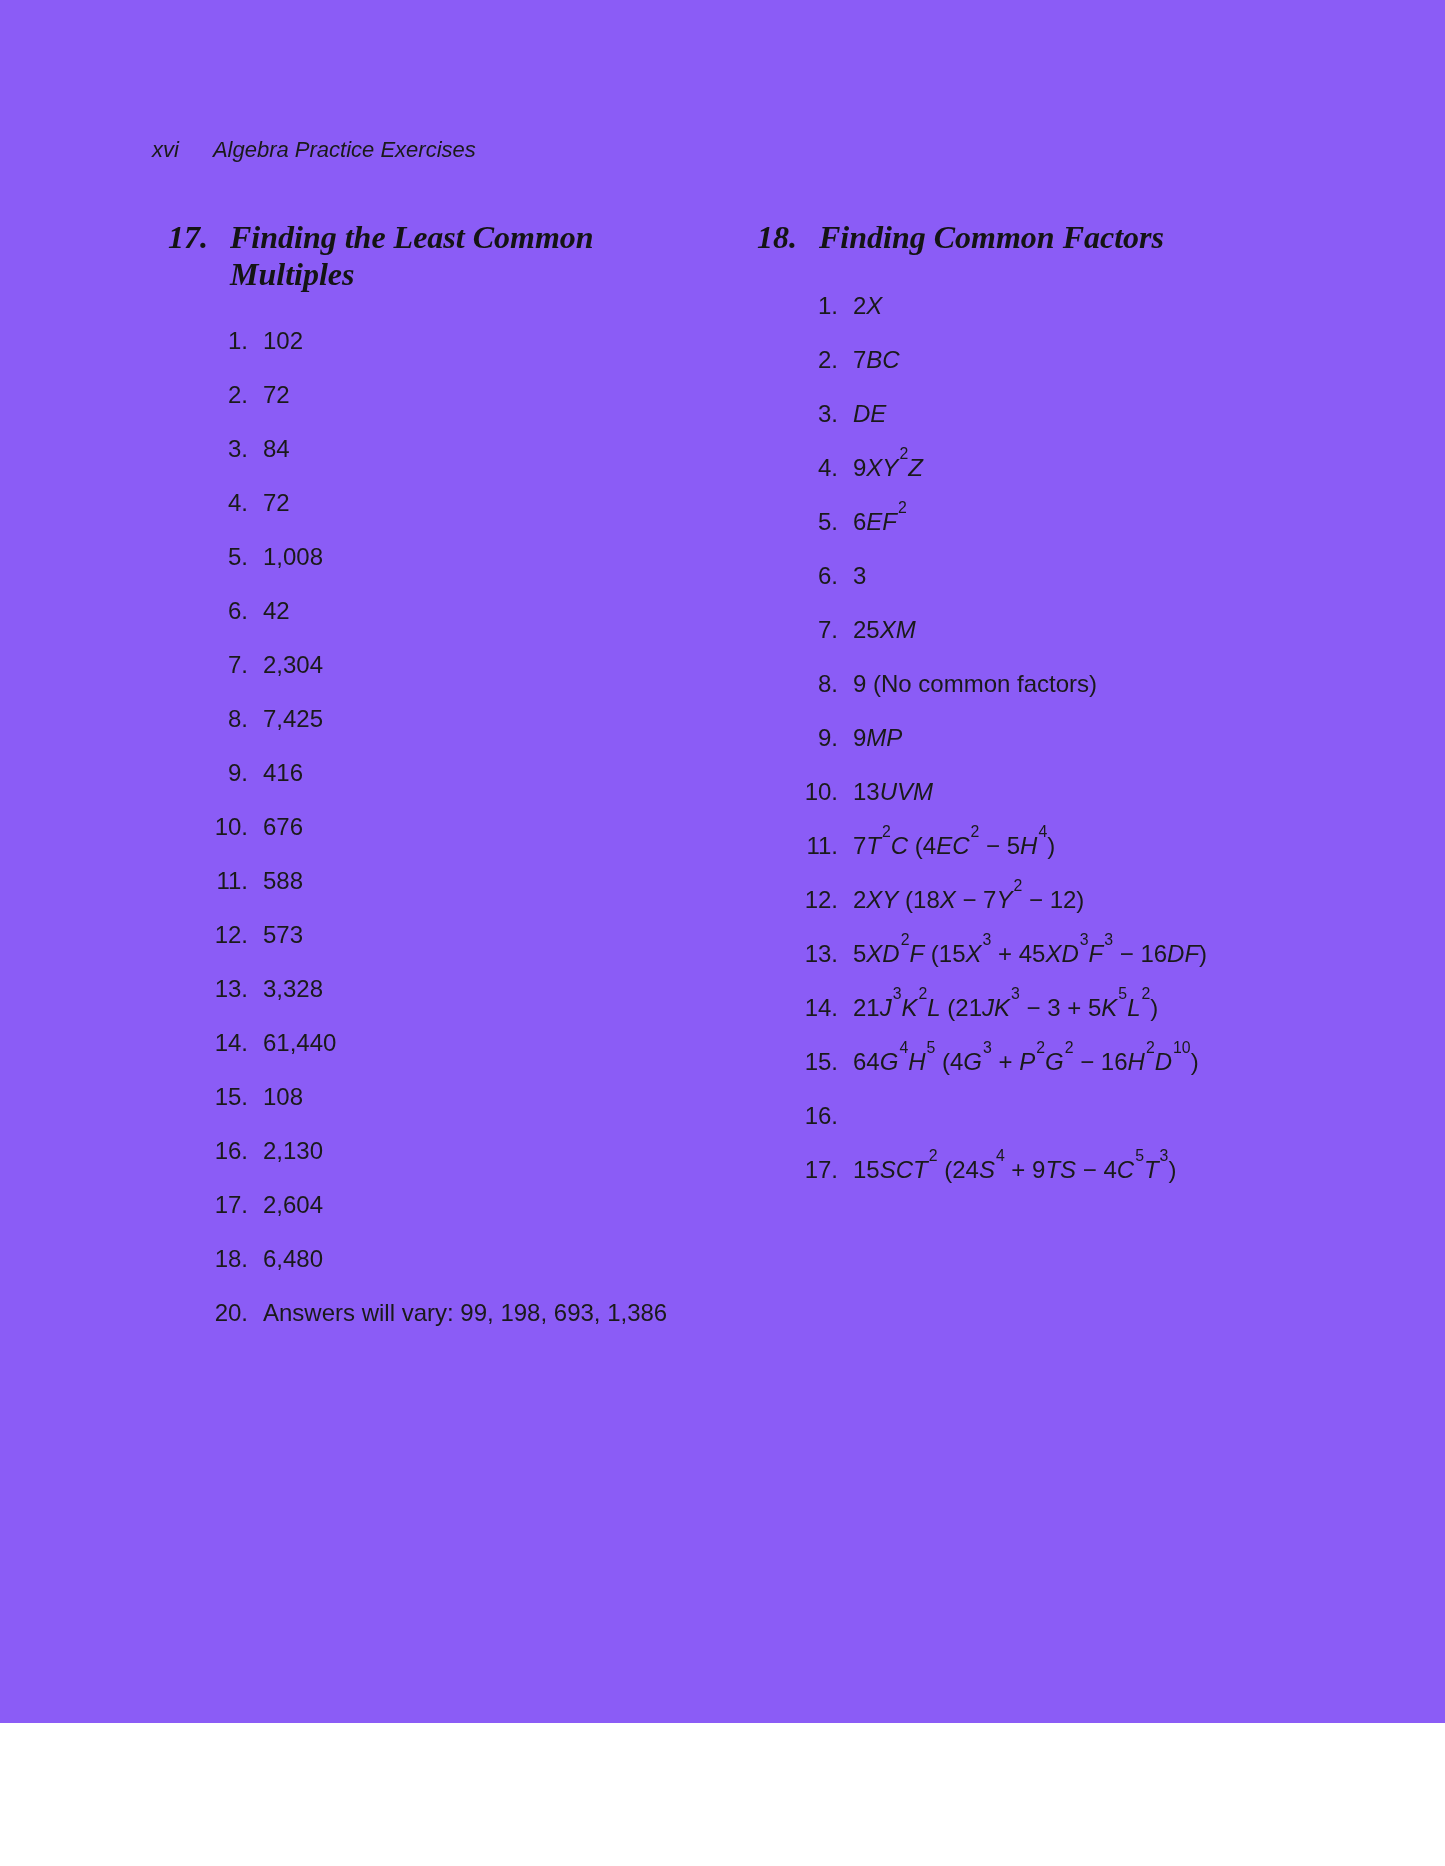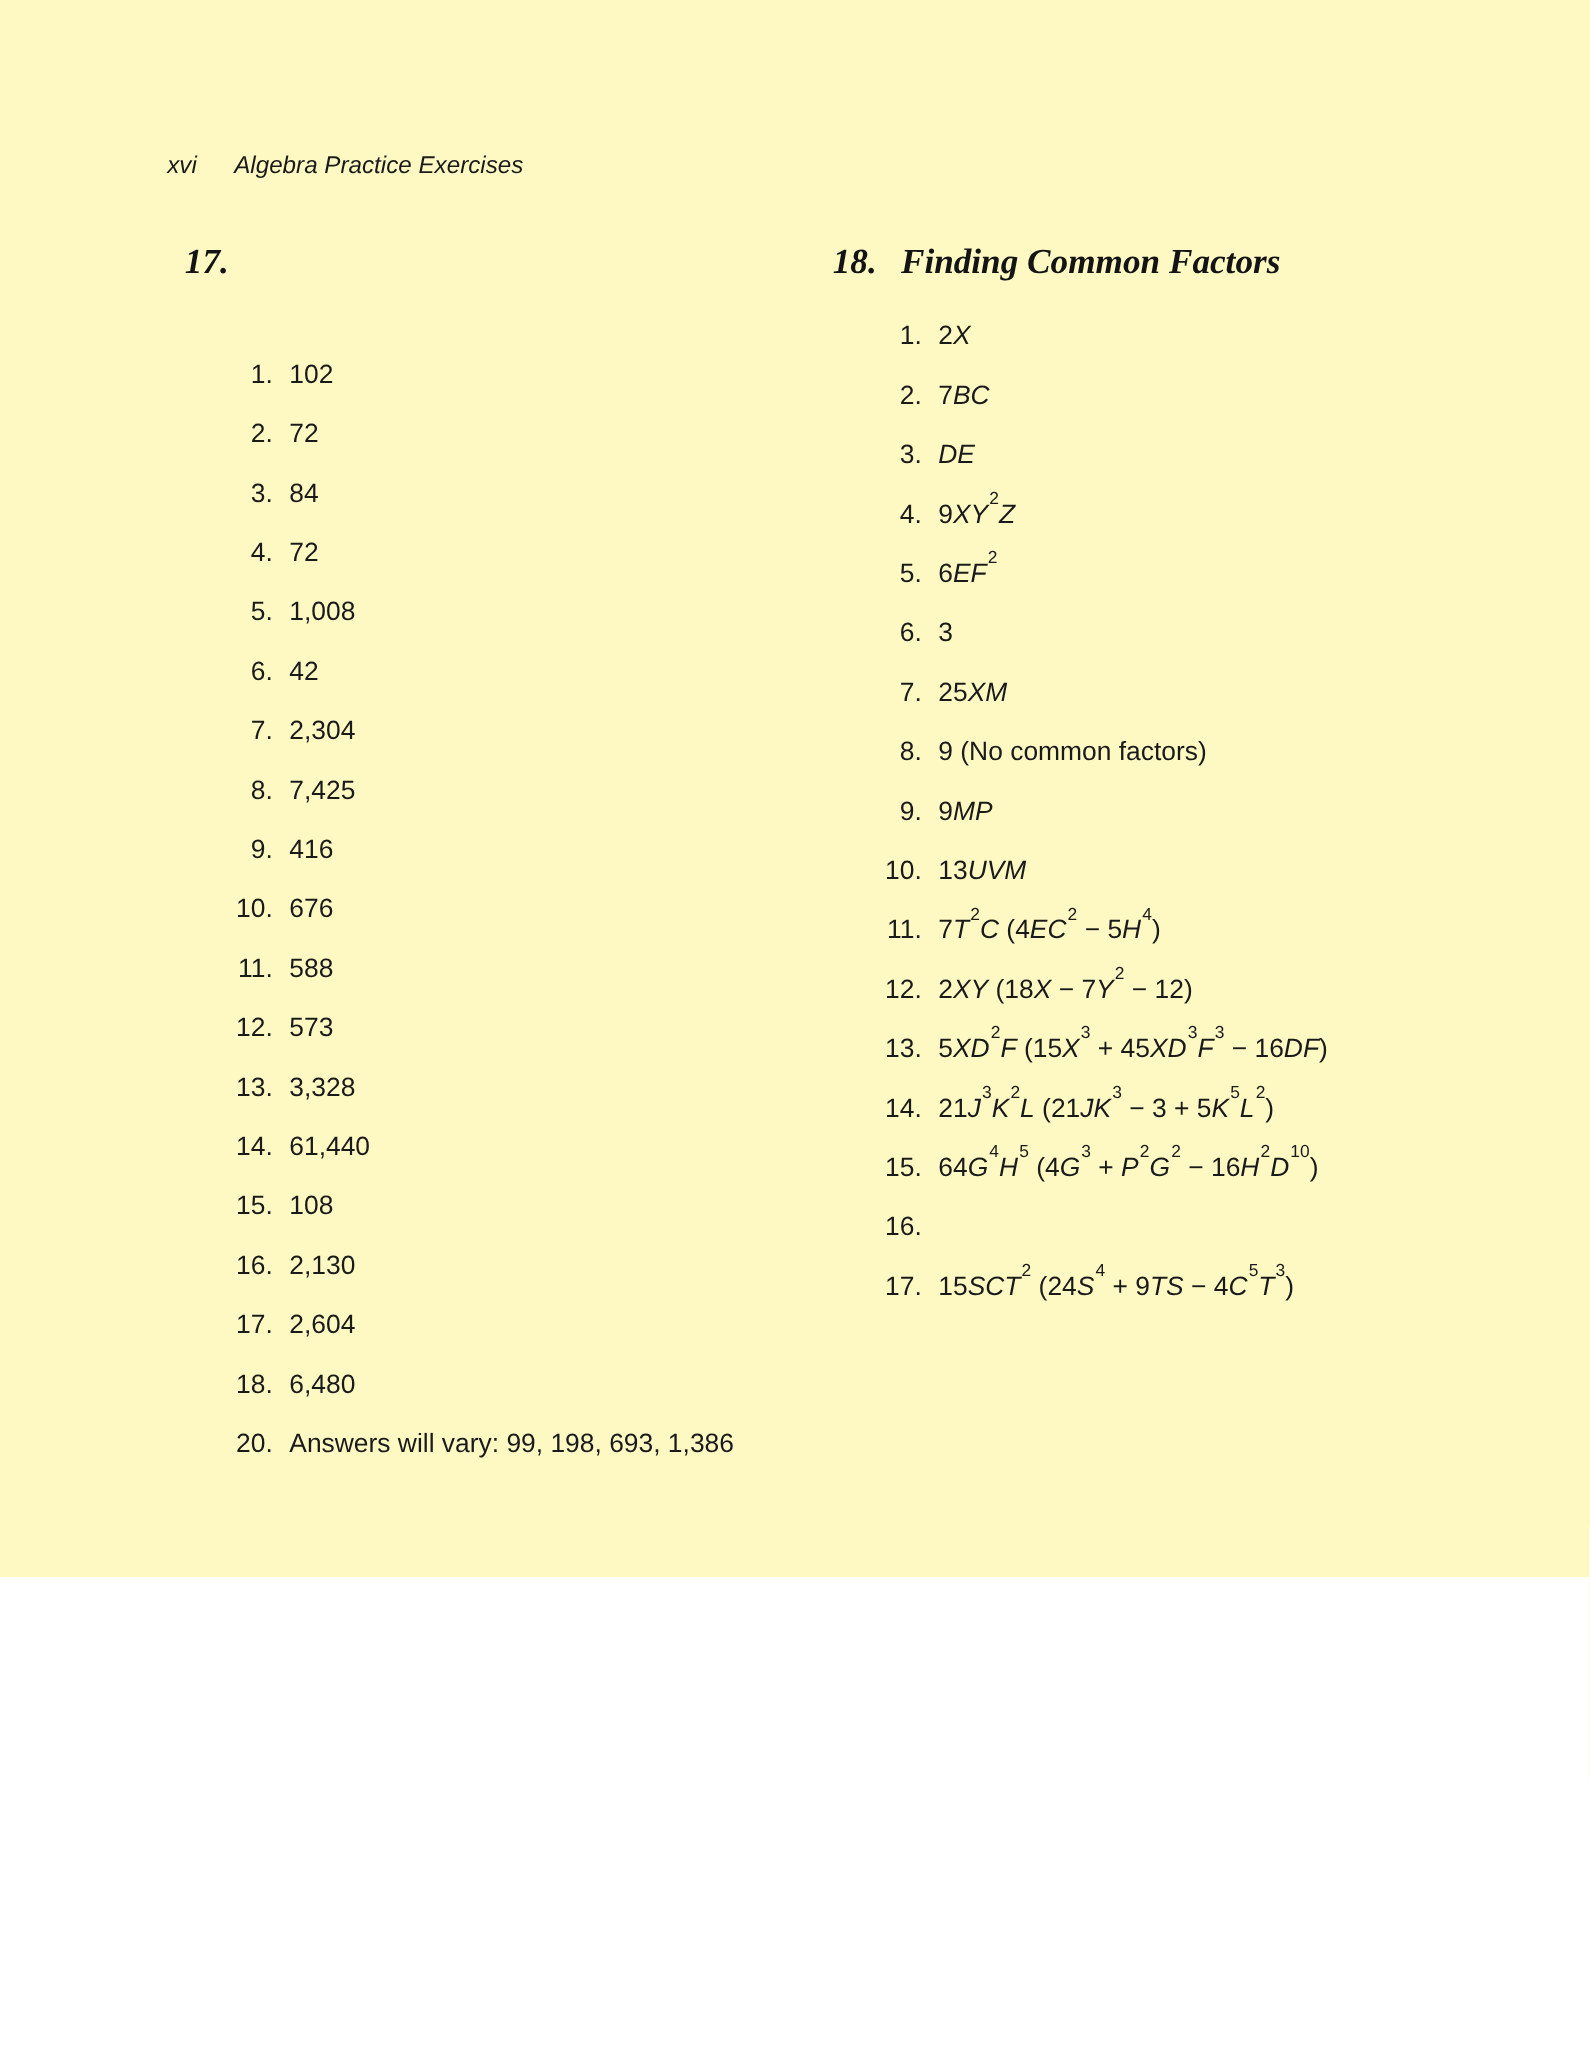--- a/index.html
+++ b/index.html
@@ -3,22 +3,22 @@
 <meta charset="utf-8">
 <style>
   html, body {
     margin: 0;
     padding: 0;
     background: #ffffff;
   }
   .page {
     position: relative;
     width: 1445px;
-    height: 1434px;
-    background: #fef9c3;
+    height: 1723px;
+    background: #8b5cf6;
     color: #1a1a1a;
     font-family: "Liberation Sans", sans-serif;
     overflow: hidden;
   }
   .header {
     position: absolute;
     left: 152px;
     top: 137px;
     display: flex;
     gap: 34px;
@@ -78,20 +78,24 @@
 
 <div class="page">
 
   <div class="header">
     <span>xvi</span>
     <span>Algebra Practice Exercises</span>
   </div>
 
   <div class="section-heading heading-17">
     <div class="hnum">17.</div>
+    <div class="htitle">
+        <div>Finding the Least Common</div>
+        <div>Multiples</div>
+      </div>
   </div>
 
   <div class="section-heading heading-18">
     <div class="hnum">18.</div>
     <div class="htitle">
         <div>Finding Common Factors</div>
       </div>
   </div>
 
   <div class="answer-list list-17">

